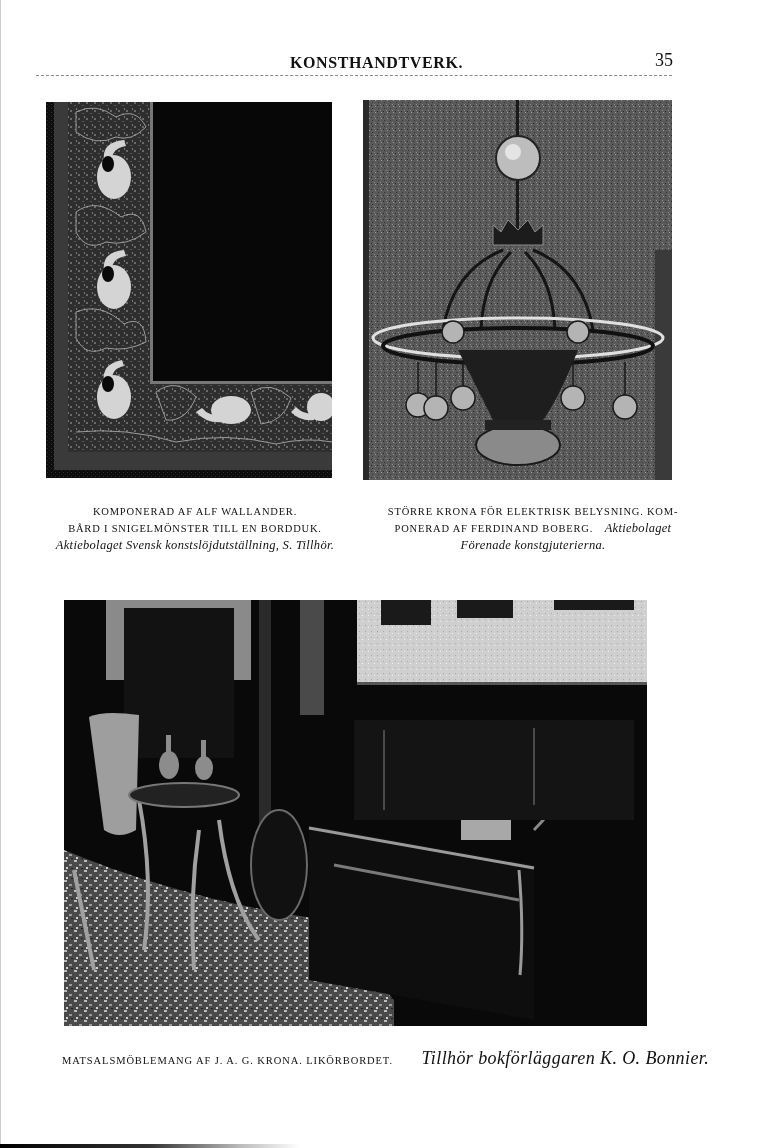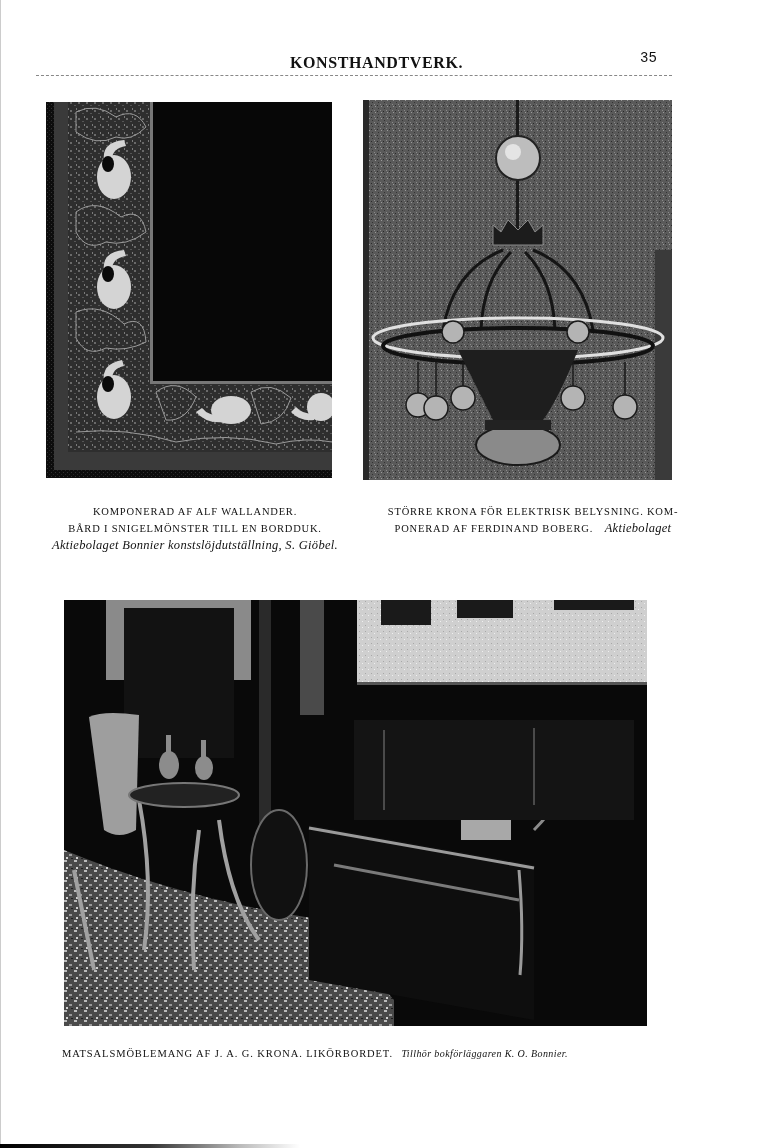--- a/index.html
+++ b/index.html
@@ -26,24 +26,24 @@
       position: absolute;
       left: 290px;
       top: 2px;
       font-family: "Liberation Serif", serif;
       font-weight: bold;
       font-size: 16px;
       letter-spacing: 0.6px;
     }
     .page-number {
       position: absolute;
-      left: 640px;
+      left: 655px;
       top: -2px;
-      font-family: Liberation Mono, monospace;
-      font-size: 14px;
+      font-family: Liberation Serif, serif;
+      font-size: 18px;
     }
     .head-rule {
       position: absolute;
       top: 75px;
       left: 36px;
       width: 636px;
       height: 0;
       border-top: 1px dashed #888;
     }
     .plate {
@@ -75,23 +75,23 @@
       left: 62px;
       top: 1048px;
       width: 600px;
       font-family: "Liberation Serif", serif;
       font-size: 10.5px;
       letter-spacing: 0.9px;
       white-space: nowrap;
     }
     .caption-bottom .it {
       font-style: italic;
-      font-size: 10px;
+      font-size: 18px;
       letter-spacing: 0.4px;
-      margin-left: 5px;
+      margin-left: 25px;
       text-align: center;
     }
     .scan-edge {
       position: absolute;
       left: 0;
       top: 1144px;
       width: 300px;
       height: 4px;
       background: linear-gradient(90deg, #000 0%, #333 50%, #bbb 80%, #fff 100%);
     }
@@ -170,21 +170,21 @@
       <path d="M110 290 Q130 275 150 295 Q140 320 120 318 Z"></path>
       <path d="M205 290 Q225 278 245 296 Q238 320 215 322 Z"></path>
       <path d="M30 330 Q80 325 130 340 Q180 330 230 342 Q260 335 286 340"></path>
     </g>
   </svg>
 </div>
 
 <div class="caption" style="left:30px; top:503px; width:330px;">
   <span class="sc">KOMPONERAD AF ALF WALLANDER.</span>
   <span class="sc">BÅRD I SNIGELMÖNSTER TILL EN BORDDUK.</span>
-  <span class="it">Aktiebolaget Bonnier konstslöjdutställning, S. Giöbel.</span>
+  <span class="it">Aktiebolaget Svensk konstslöjdutställning, S. Tillhör.</span>
 </div>
 
 <div class="plate" style="left:363px; top:100px; width:309px; height:380px; background:#5e5e5e;">
   <svg width="309" height="380" viewBox="0 0 309 380">
     <defs>
       <pattern id="wall" width="6" height="6" patternUnits="userSpaceOnUse">
         <rect width="6" height="6" fill="#5a5a5a"></rect>
         <rect x="0" y="0" width="1" height="1" fill="#9a9a9a"></rect>
         <rect x="3" y="2" width="1" height="1" fill="#333"></rect>
         <rect x="5" y="4" width="1" height="1" fill="#8a8a8a"></rect>
@@ -233,20 +233,21 @@
       <line x1="210" y1="262" x2="210" y2="286"></line>
       <line x1="262" y1="262" x2="262" y2="295"></line>
     </g>
   </svg>
 </div>
 
 <div class="caption" style="left:368px; top:503px; width:330px;">
   <span class="sc">STÖRRE KRONA FÖR ELEKTRISK BELYSNING. KOM-</span>
   <span class="sc" style="display:inline;">PONERAD AF FERDINAND BOBERG.</span>
   <span class="it" style="margin-left:8px;">Aktiebolaget</span>
+  <span class="it" style="display:block;">Förenade konstgjuterierna.</span>
 </div>
 
 <div class="plate" style="left:64px; top:600px; width:583px; height:426px; background:#080808;">
   <svg width="583" height="426" viewBox="0 0 583 426">
     <defs>
       <pattern id="rug" width="10" height="10" patternUnits="userSpaceOnUse">
         <rect width="10" height="10" fill="#4a4a4a"></rect>
         <rect x="0" y="0" width="3" height="2" fill="#bcbcbc"></rect>
         <rect x="5" y="4" width="3" height="2" fill="#9a9a9a"></rect>
         <rect x="2" y="7" width="2" height="2" fill="#d2d2d2"></rect>

